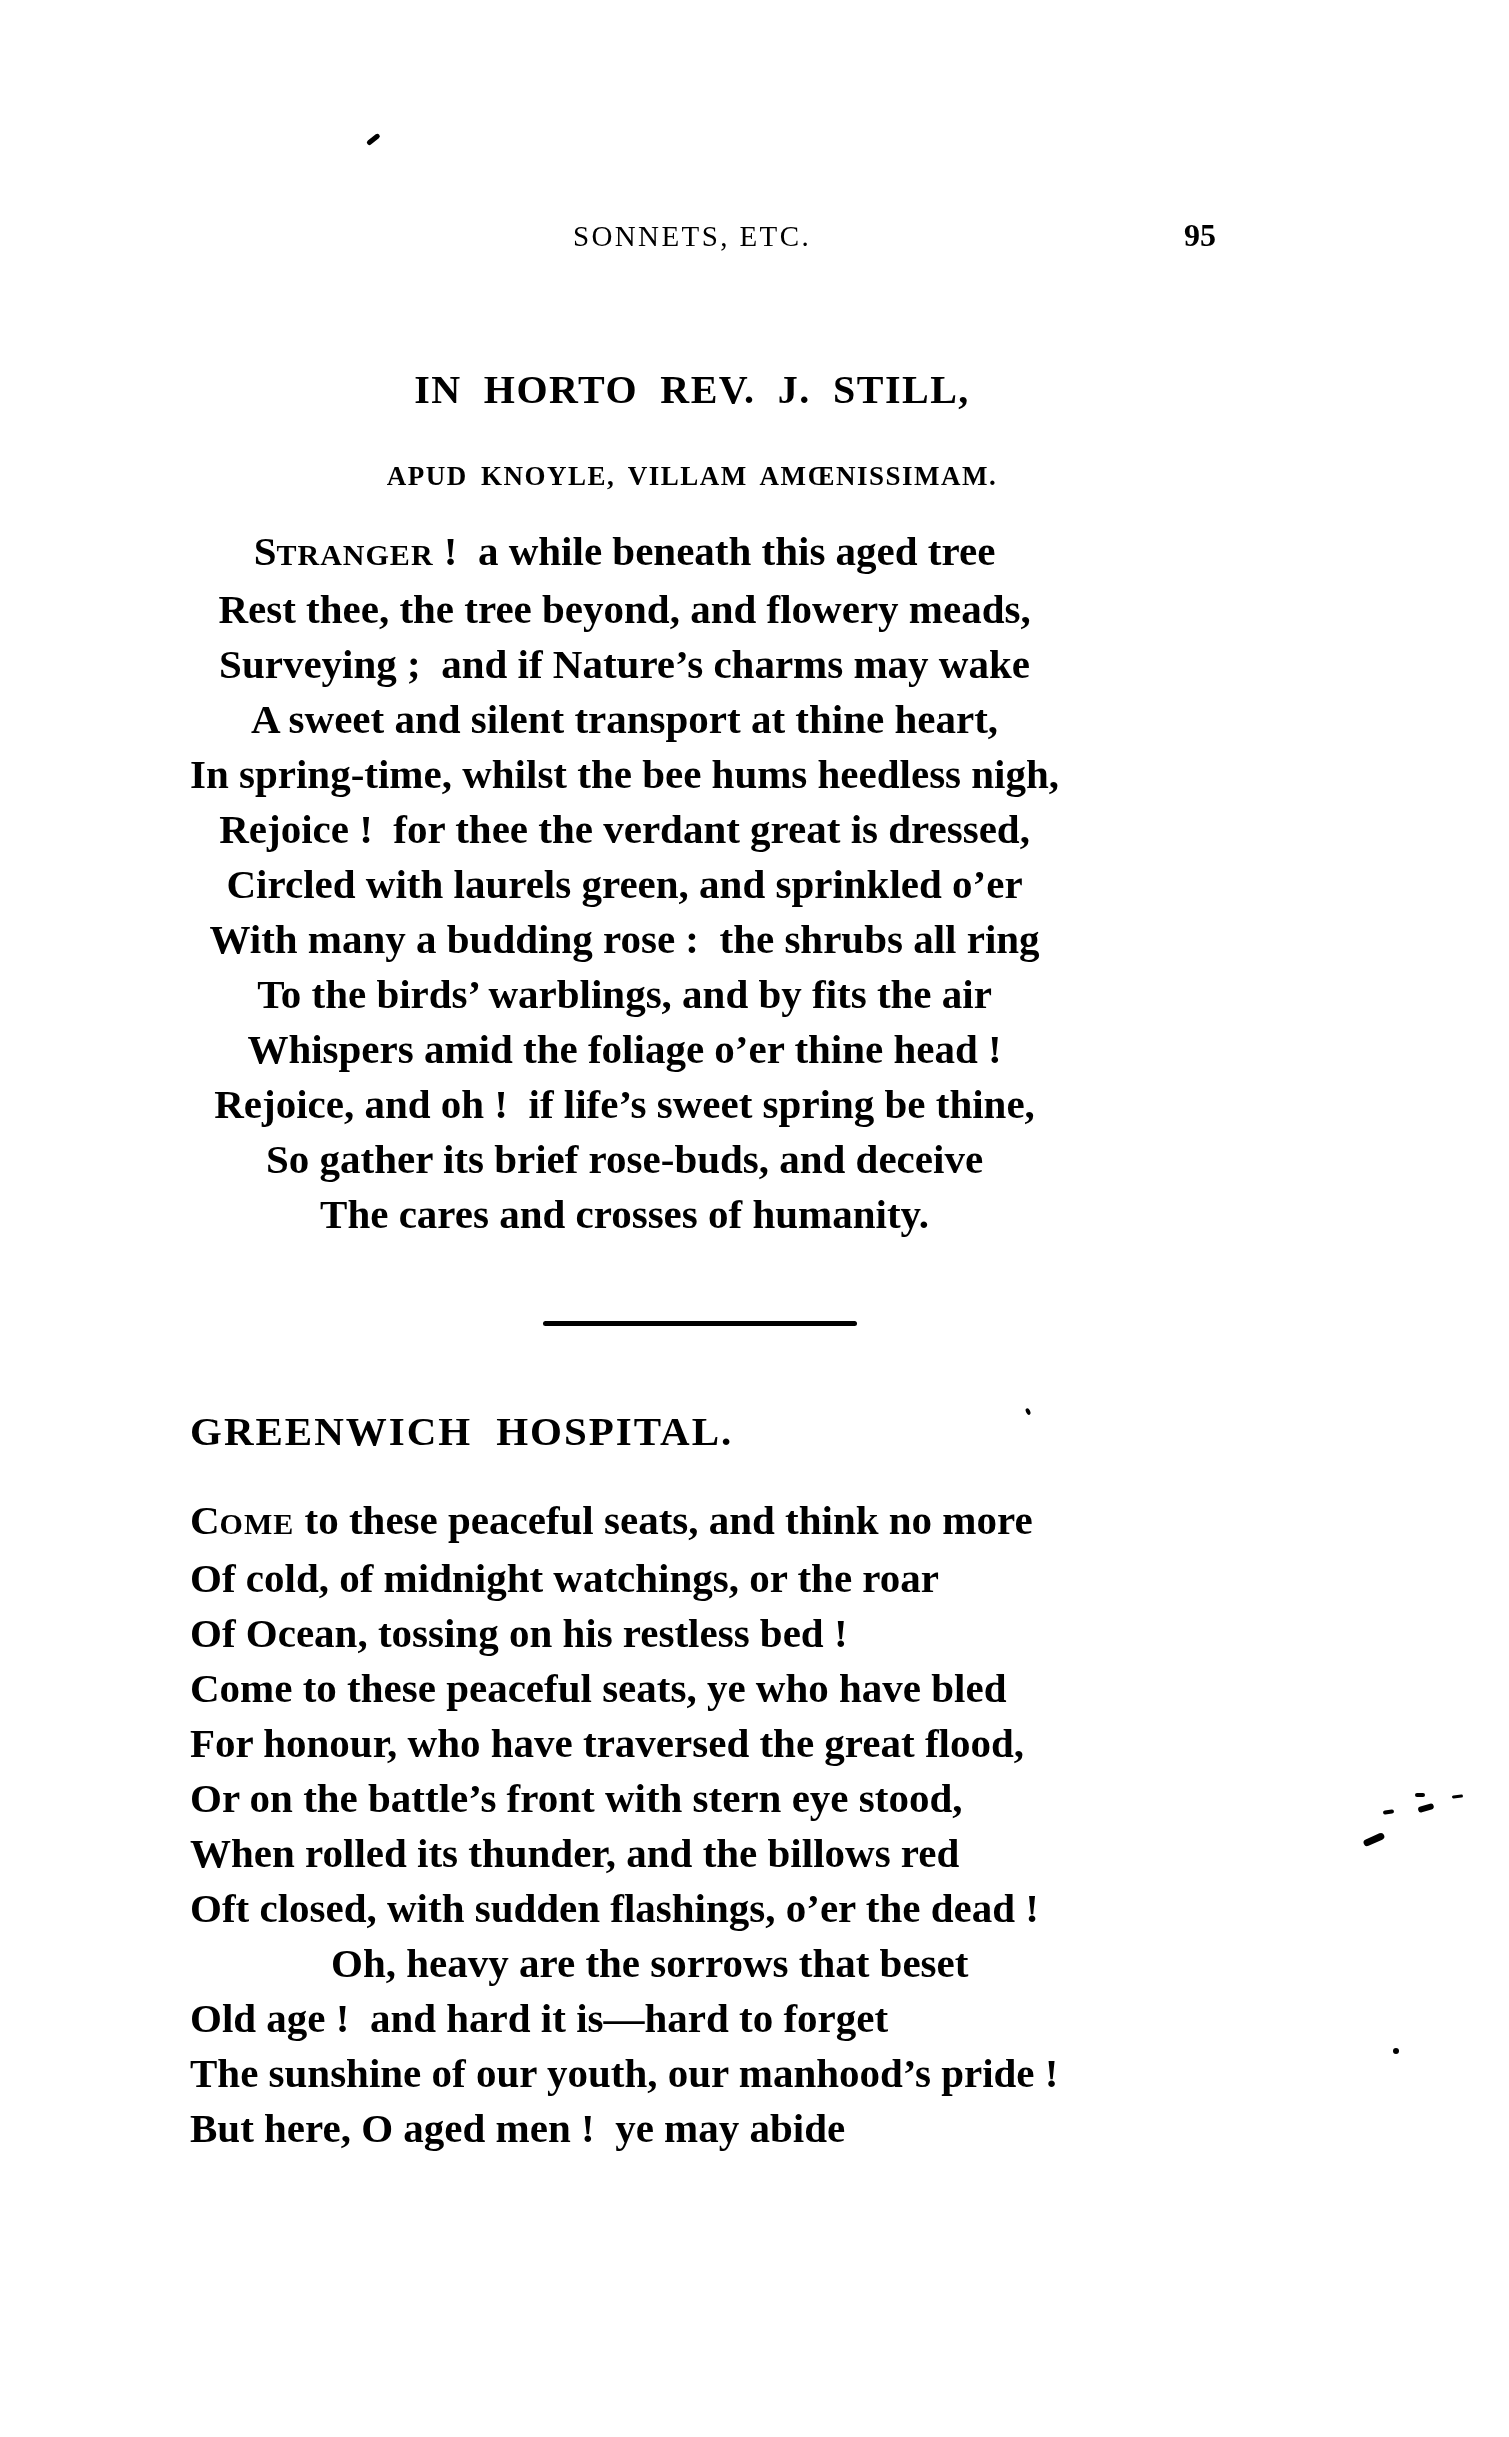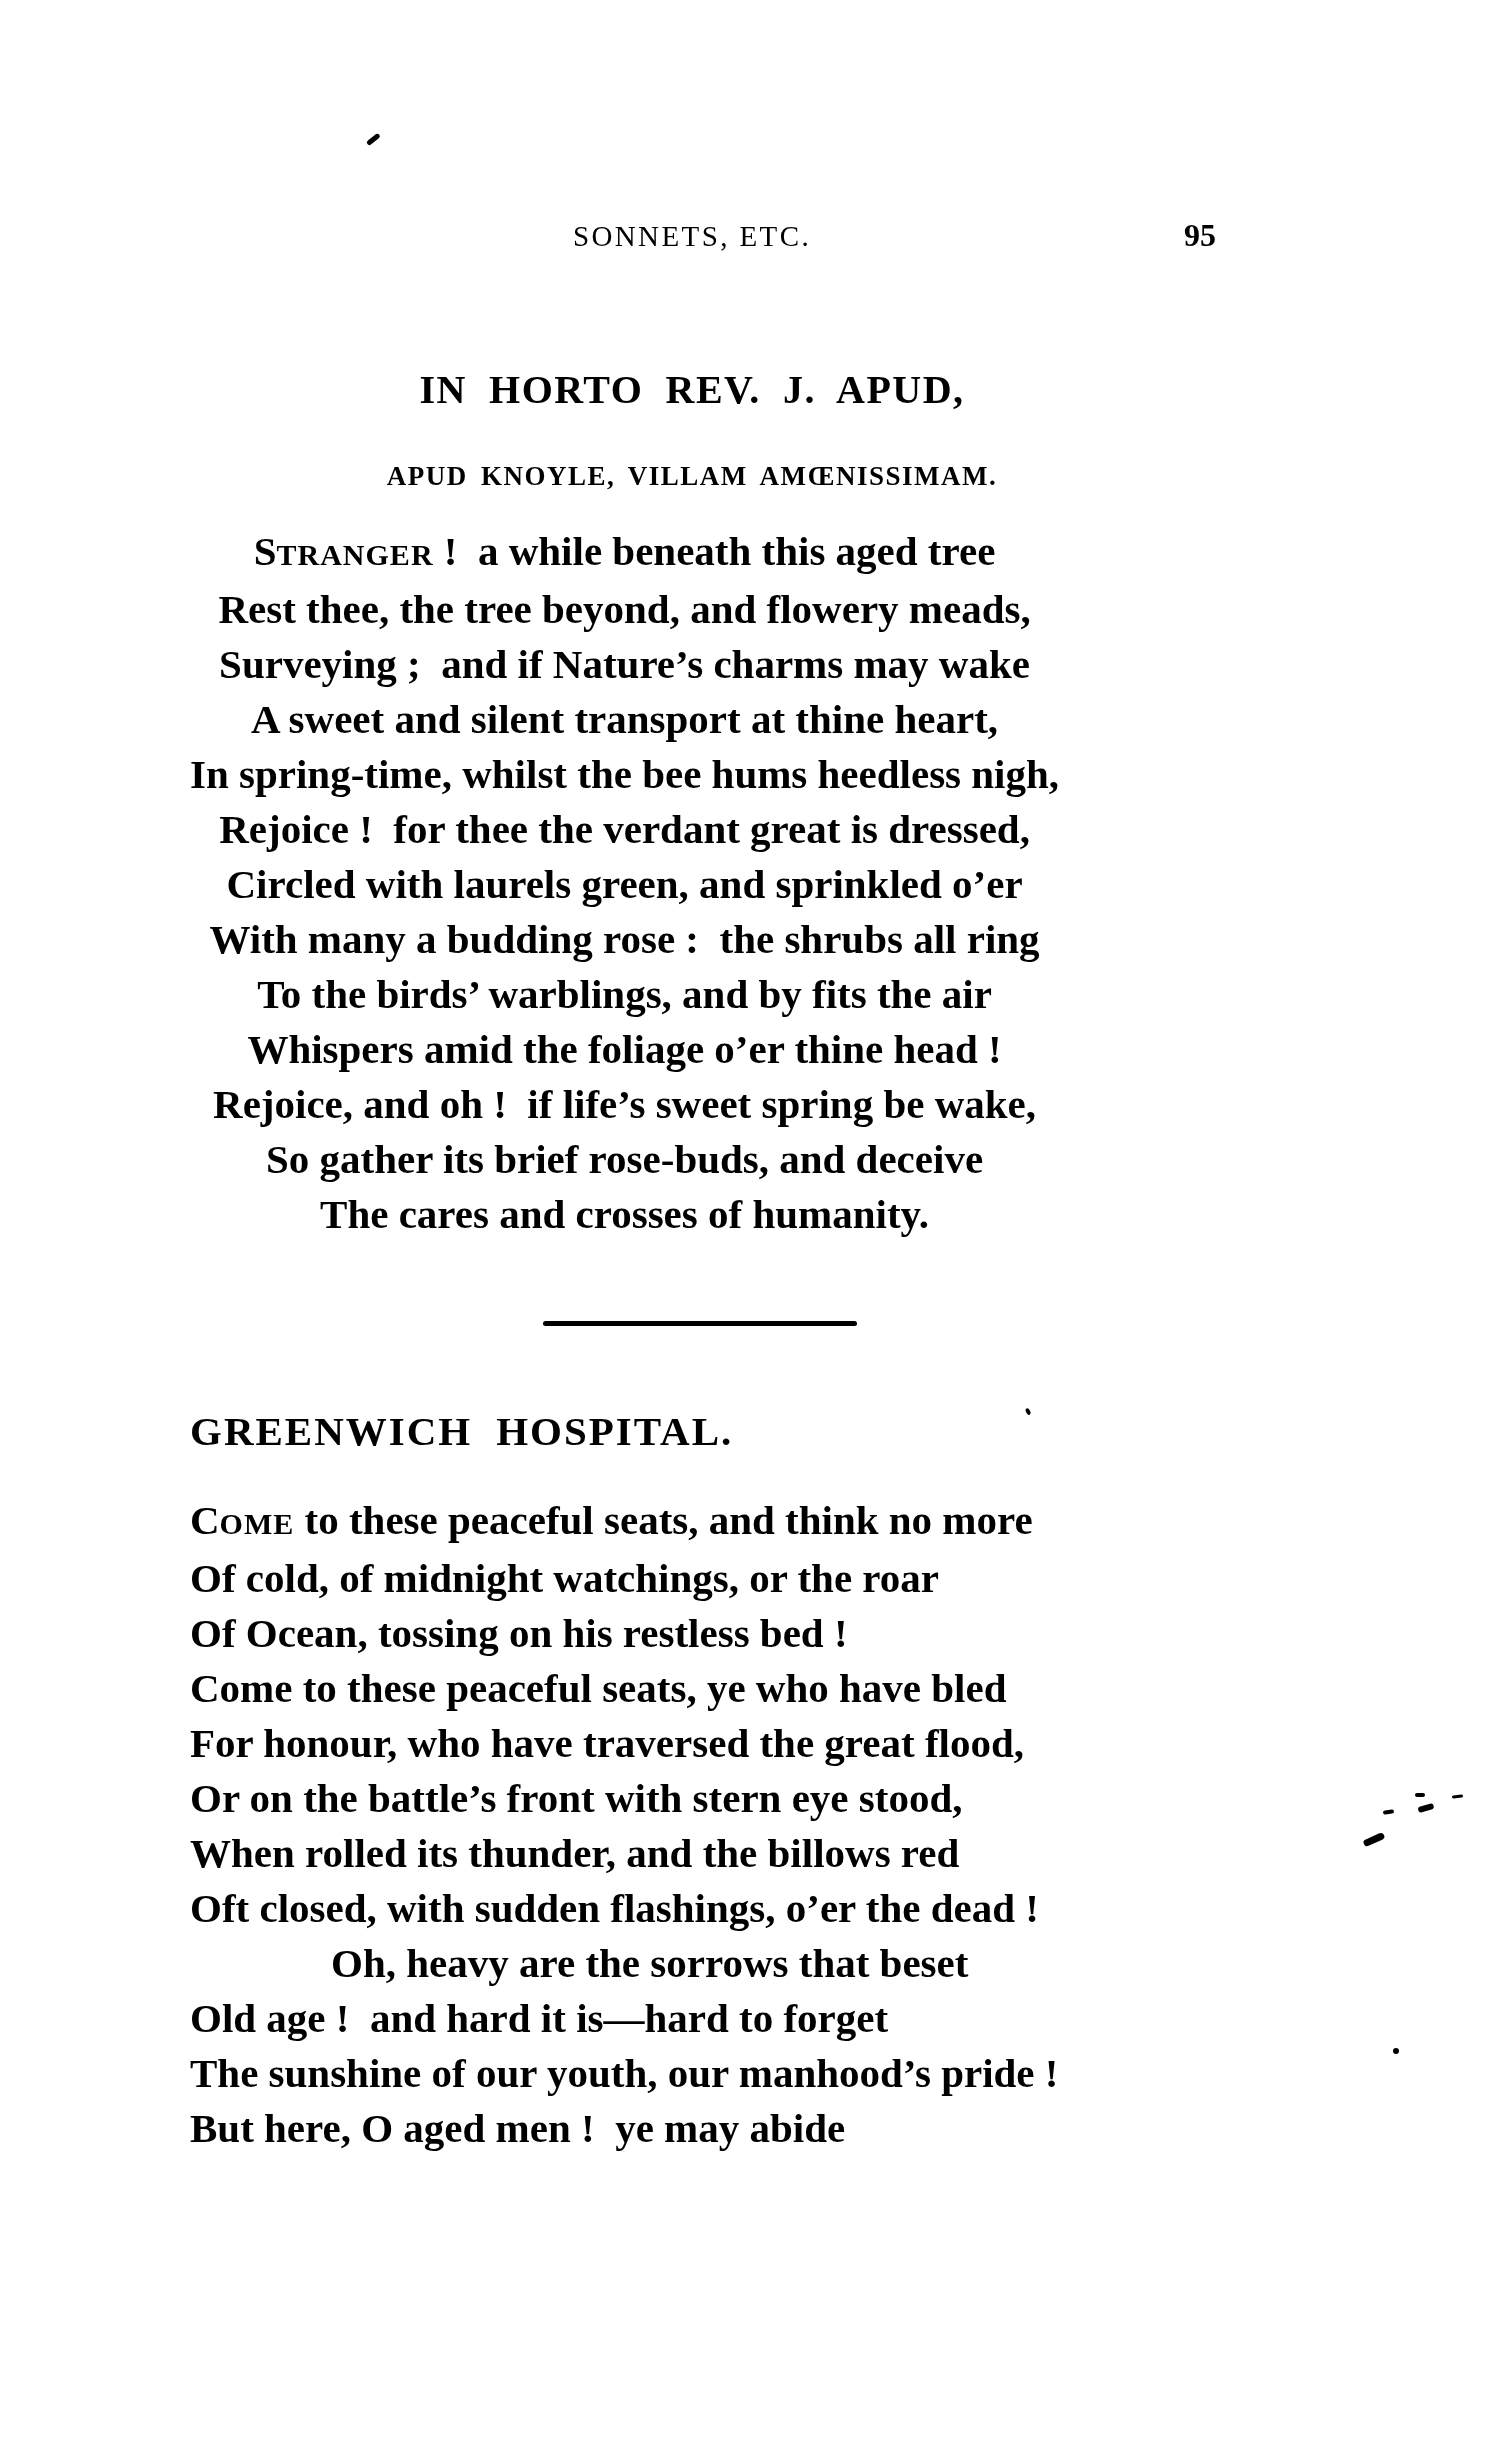--- a/index.html
+++ b/index.html
@@ -164,35 +164,35 @@
 <div class="ink ink-swoosh-a"></div>
 <div class="ink ink-dash-c"></div>
 <div class="ink ink-swoosh-b"></div>
 <div class="ink ink-dot-bottom"></div>
 
 <div class="content">
 
   <div class="running-title">SONNETS, ETC.</div>
   <div class="page-number">95</div>
 
-  <div class="poem-title-1">IN HORTO REV. J. APUD,</div>
+  <div class="poem-title-1">IN HORTO REV. J. STILL,</div>
   <div class="poem-subtitle-1">APUD KNOYLE, VILLAM AMŒNISSIMAM.</div>
 
   <div class="poem-body poem-1-body">
     <div class="line"><span>S</span><span class="sc">TRANGER</span><span> !  a while beneath this aged tree</span></div>
     <div class="line">Rest thee, the tree beyond, and flowery meads,</div>
     <div class="line">Surveying ;  and if Nature’s charms may wake</div>
     <div class="line">A sweet and silent transport at thine heart,</div>
     <div class="line">In spring-time, whilst the bee hums heedless nigh,</div>
     <div class="line">Rejoice !  for thee the verdant great is dressed,</div>
     <div class="line">Circled with laurels green, and sprinkled o’er</div>
     <div class="line">With many a budding rose :  the shrubs all ring</div>
     <div class="line">To the birds’ warblings, and by fits the air</div>
     <div class="line">Whispers amid the foliage o’er thine head !</div>
-    <div class="line">Rejoice, and oh !  if life’s sweet spring be wake,</div>
+    <div class="line">Rejoice, and oh !  if life’s sweet spring be thine,</div>
     <div class="line">So gather its brief rose-buds, and deceive</div>
     <div class="line">The cares and crosses of humanity.</div>
   </div>
 
   <div class="section-rule"></div>
 
   <div class="poem-title-2">GREENWICH HOSPITAL.</div>
 
   <div class="poem-body poem-2-body">
     <div class="line"><span>C</span><span class="sc">OME</span><span> to these peaceful seats, and think no more</span></div>

